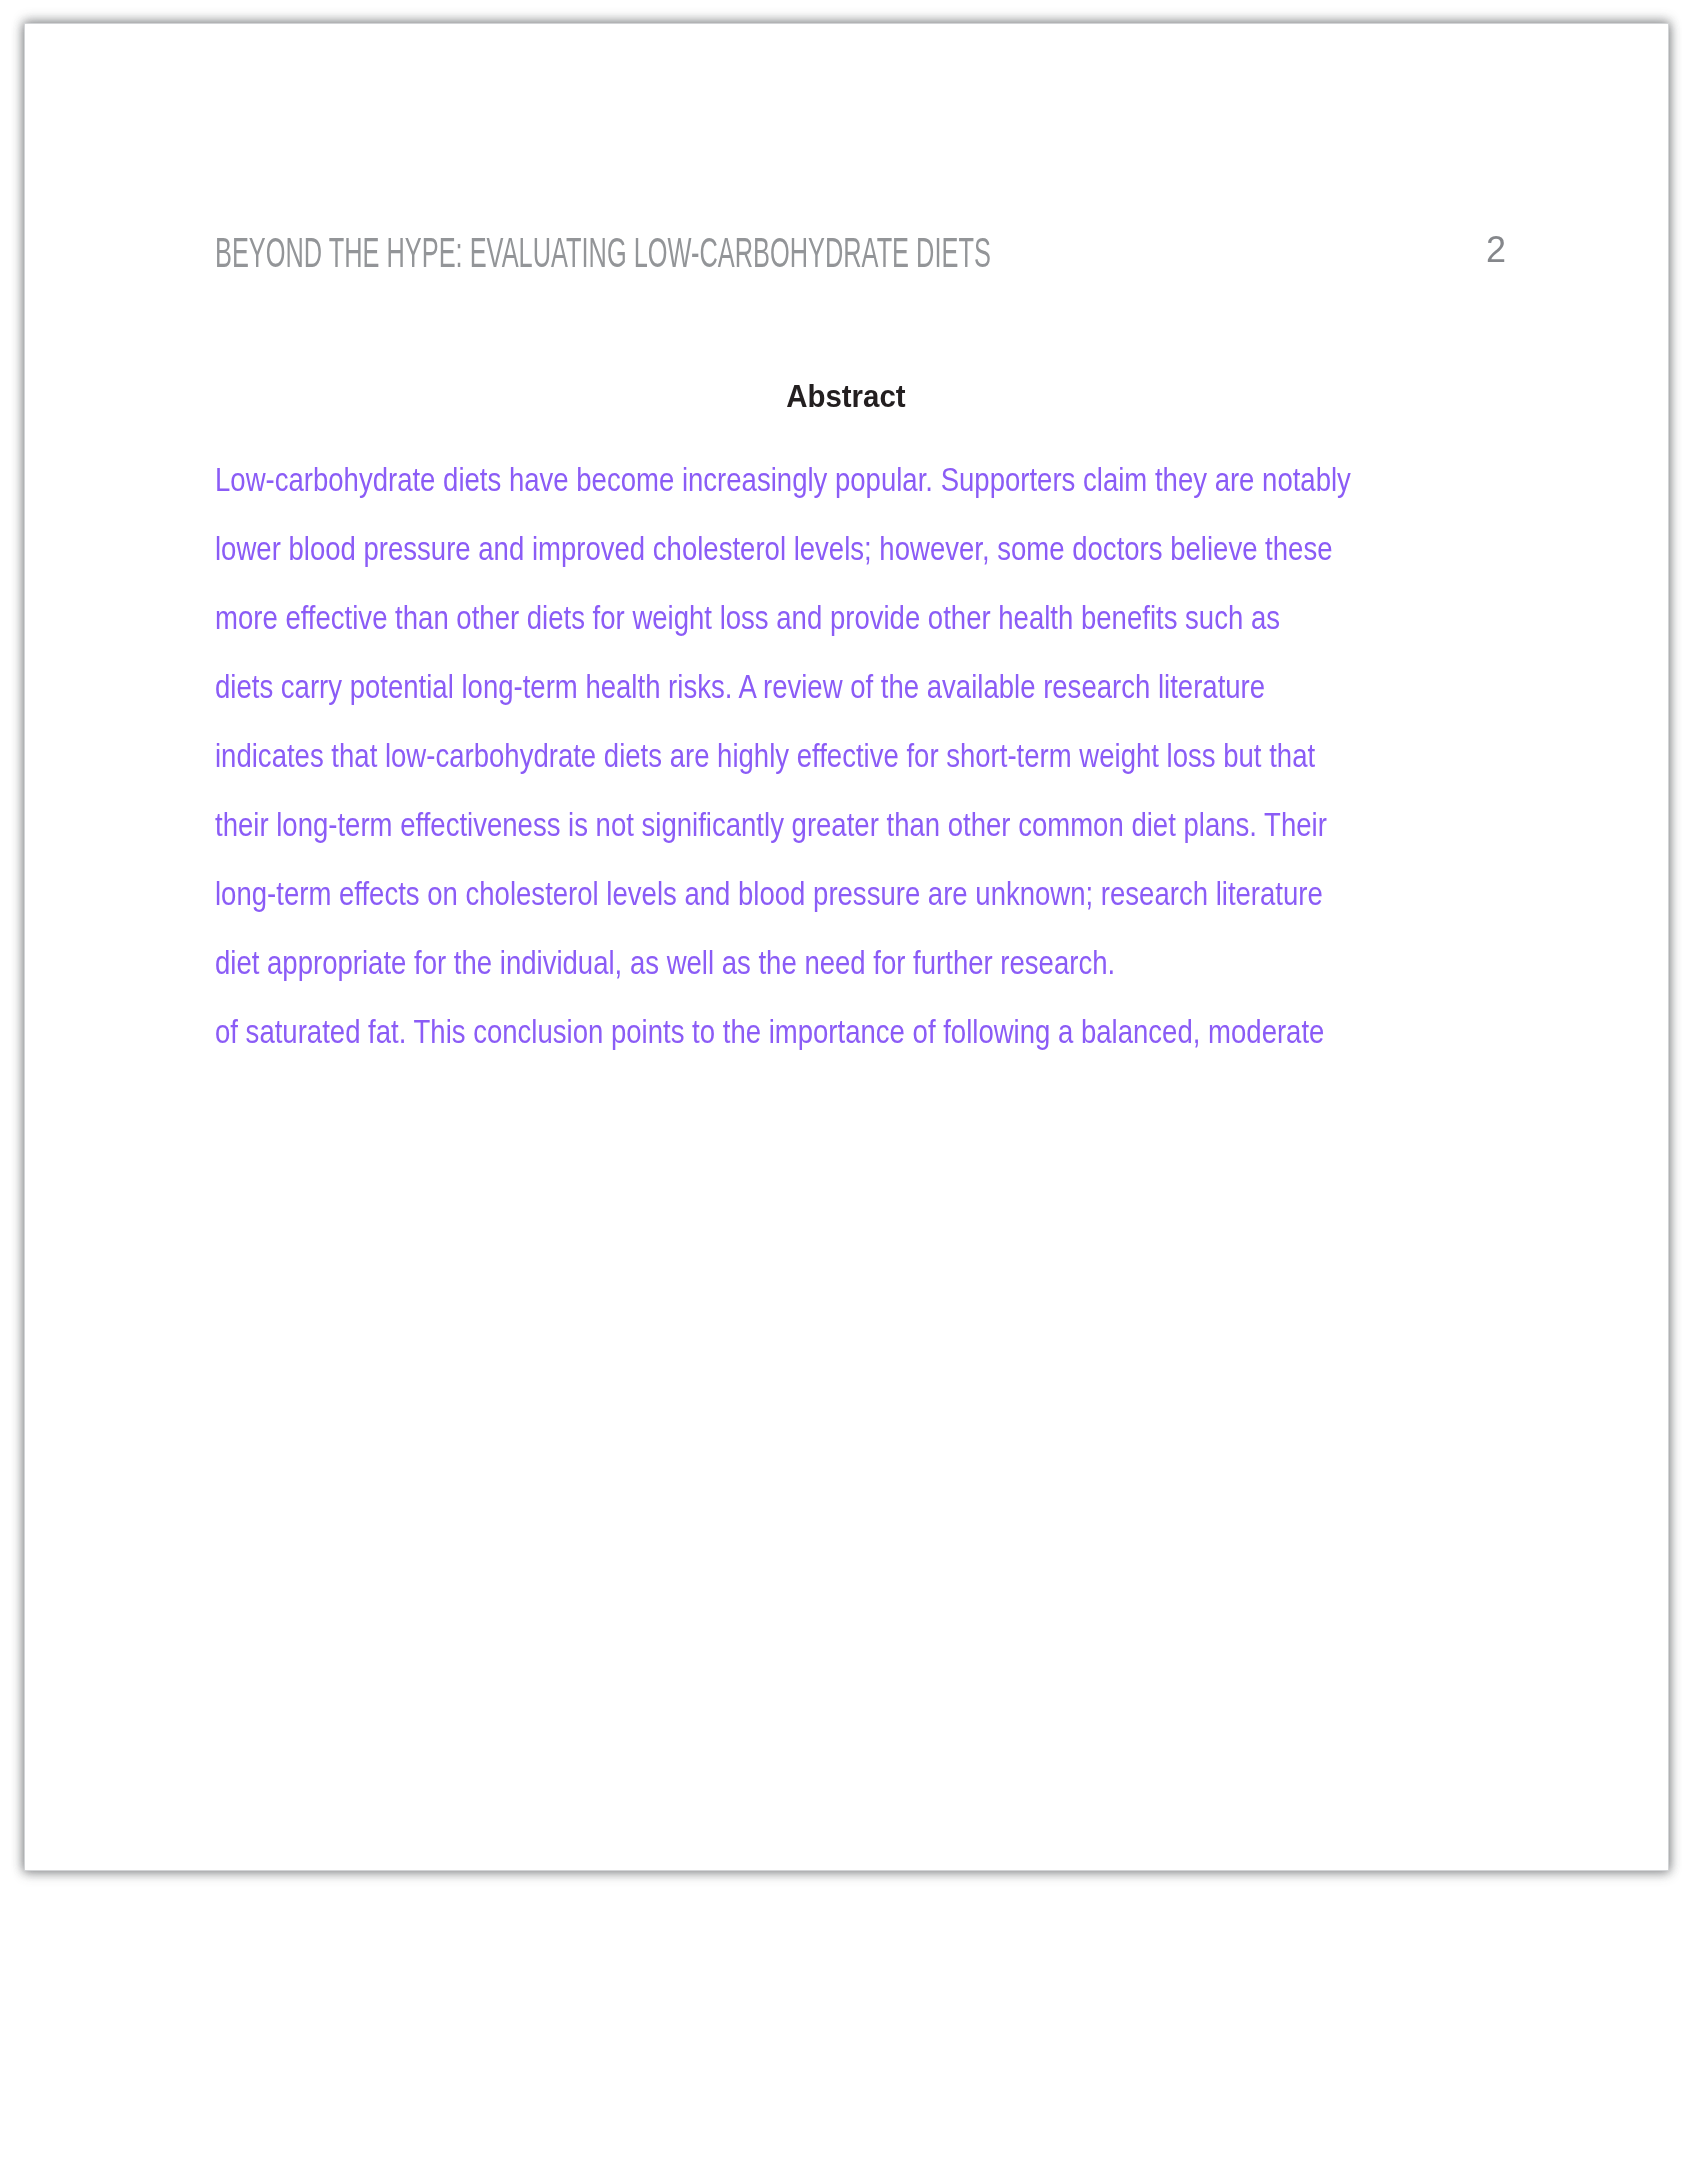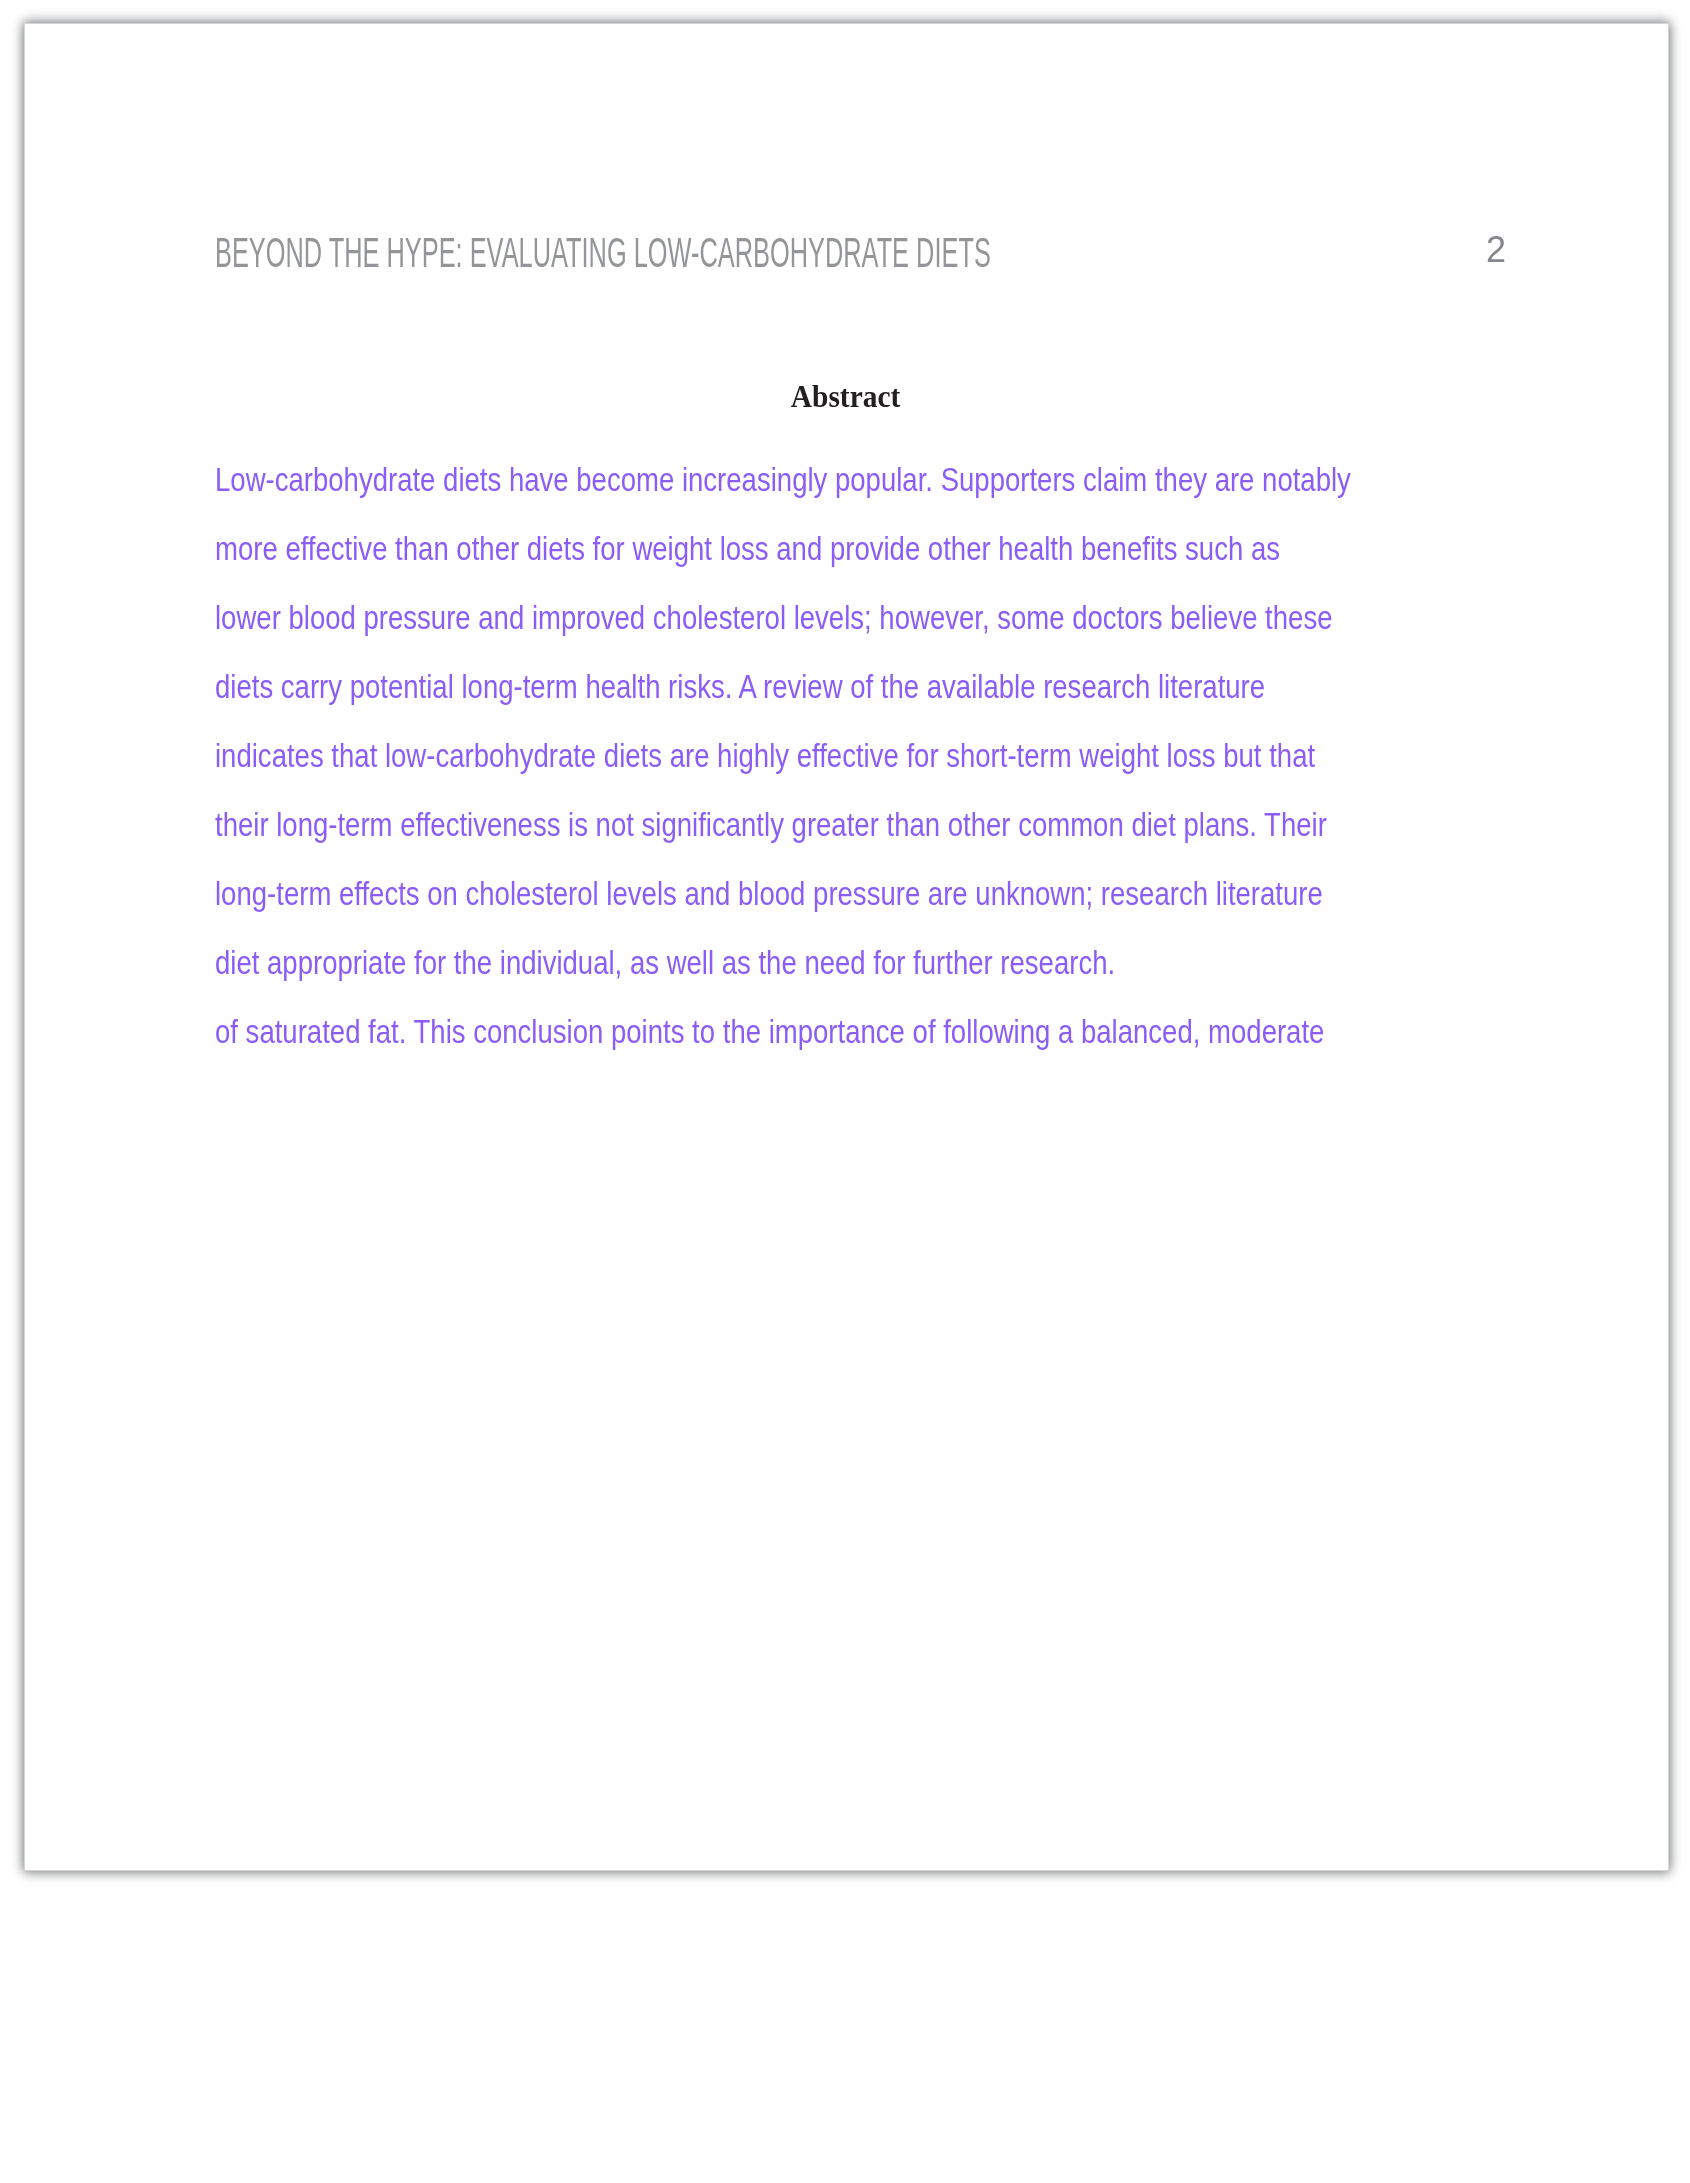--- a/index.html
+++ b/index.html
@@ -64,21 +64,20 @@
     position: absolute;
     left: 190px;
     width: 1262px;
     top: 353px;
     margin: 0;
     text-align: center;
     font-size: 32px;
     line-height: 39px;
     font-weight: bold;
     color: #231f20;
-    font-family: Liberation Serif, serif;
   }
   .abstract-heading .cx {
     display: inline-block;
     transform: scaleX(0.92);
     transform-origin: 50% 50%;
   }
   
   .abstract-body {
     position: absolute;
     left: 190px;
@@ -109,22 +108,22 @@
       <span class="rh-title">BEYOND THE HYPE: EVALUATING LOW-CARBOHYDRATE DIETS</span>
       <span class="rh-page-number">2</span>
     </div>
 
     <h1 class="abstract-heading">
       <span class="cx">Abstract</span>
     </h1>
 
     <div class="abstract-body">
       <div class="line"><span class="cx">Low-carbohydrate diets have become increasingly popular. Supporters claim they are notably</span></div>
+      <div class="line"><span class="cx">lower blood pressure and improved cholesterol levels; however, some doctors believe these</span></div>
       <div class="line"><span class="cx">more effective than other diets for weight loss and provide other health benefits such as</span></div>
-      <div class="line"><span class="cx">lower blood pressure and improved cholesterol levels; however, some doctors believe these</span></div>
       <div class="line"><span class="cx">diets carry potential long-term health risks. A review of the available research literature</span></div>
       <div class="line"><span class="cx">indicates that low-carbohydrate diets are highly effective for short-term weight loss but that</span></div>
       <div class="line"><span class="cx">their long-term effectiveness is not significantly greater than other common diet plans. Their</span></div>
       <div class="line"><span class="cx">long-term effects on cholesterol levels and blood pressure are unknown; research literature</span></div>
       <div class="line"><span class="cx">diet appropriate for the individual, as well as the need for further research.</span></div>
       <div class="line"><span class="cx">of saturated fat. This conclusion points to the importance of following a balanced, moderate</span></div>
     </div>
 
   </div>
 </div>

